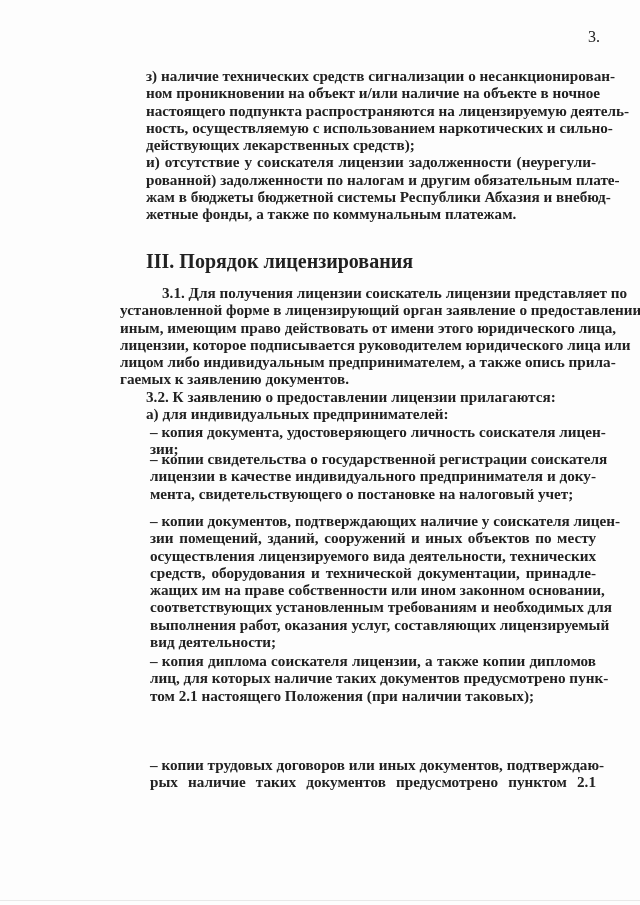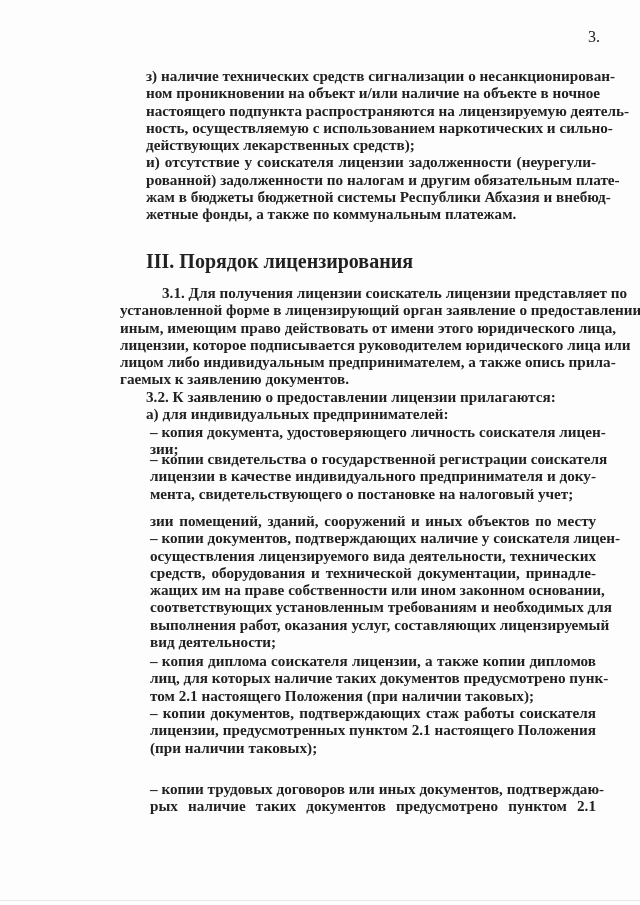--- a/index.html
+++ b/index.html
@@ -59,41 +59,36 @@
     <div class="ln last">зии;</div>
   </div>
 
   <div class="block" style="left:150px; top:450px; width:446px;">
     <div class="ln">– копии свидетельства о государственной регистрации соискателя</div>
     <div class="ln">лицензии в качестве индивидуального предпринимателя и доку-</div>
     <div class="ln last">мента, свидетельствующего о постановке на налоговый учет;</div>
   </div>
 
   <div class="block" style="left:150px; top:512px; width:446px;">
+    <div class="ln">– копии документов, подтверждающих наличие у соискателя лицен-</div>
     <div class="ln">зии помещений, зданий, сооружений и иных объектов по месту</div>
-    <div class="ln">– копии документов, подтверждающих наличие у соискателя лицен-</div>
     <div class="ln">осуществления лицензируемого вида деятельности, технических</div>
     <div class="ln">средств, оборудования и технической документации, принадле-</div>
     <div class="ln">жащих им на праве собственности или ином законном основании,</div>
     <div class="ln">соответствующих установленным требованиям и необходимых для</div>
     <div class="ln">выполнения работ, оказания услуг, составляющих лицензируемый</div>
     <div class="ln last">вид деятельности;</div>
   </div>
 
   <div class="block" style="left:150px; top:652px; width:446px;">
     <div class="ln">– копия диплома соискателя лицензии, а также копии дипломов</div>
     <div class="ln">лиц, для которых наличие таких документов предусмотрено пунк-</div>
     <div class="ln last">том 2.1 настоящего Положения (при наличии таковых);</div>
   </div>
 
-  <div class="block" style="left:150px; top:704px; width:446px;">
-    <div class="ln">– копии документов, подтверждающих стаж работы соискателя</div>
-    <div class="ln">лицензии, предусмотренных пунктом 2.1 настоящего Положения</div>
-    <div class="ln last">(при наличии таковых);</div>
-  </div>
 
-  <div class="block" style="left:150px; top:756px; width:446px;margin-top:24px;">
+  <div class="block" style="left:150px; top:756px; width:446px;">
     <div class="ln">– копии трудовых договоров или иных документов, подтверждаю-</div>
     <div class="ln">рых наличие таких документов предусмотрено пунктом 2.1</div>
   </div>
 
   <div class="scanline" style="top:900px;"></div>
 </div>
 
 </body></html>

